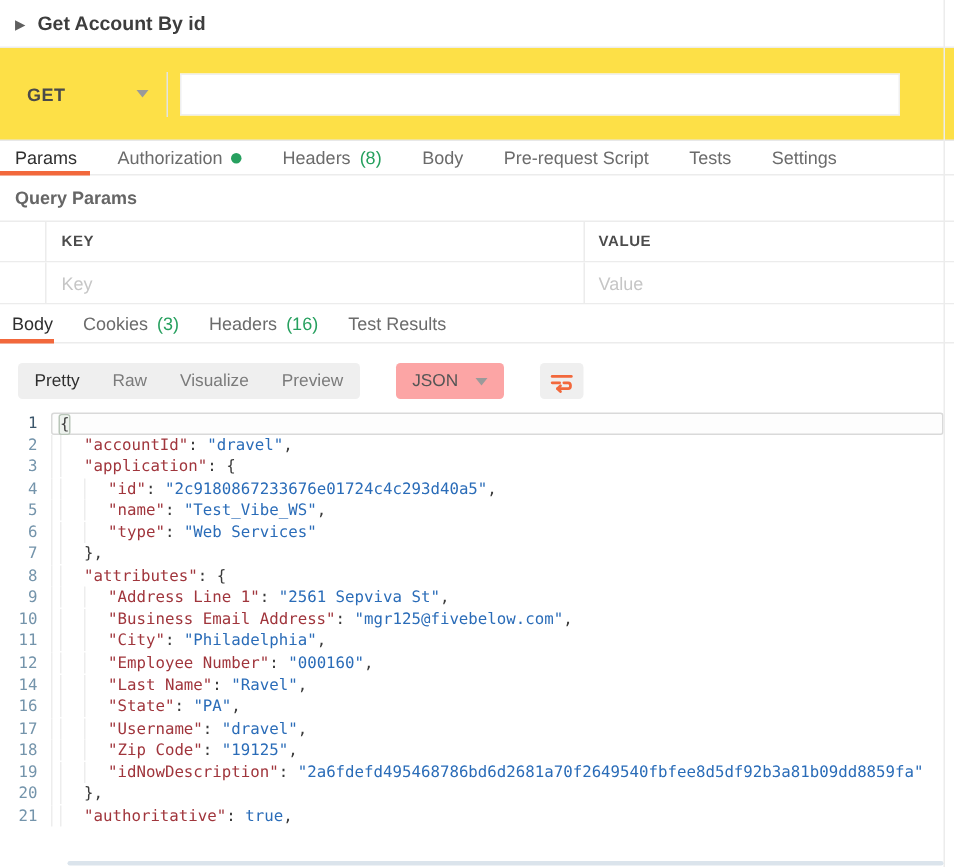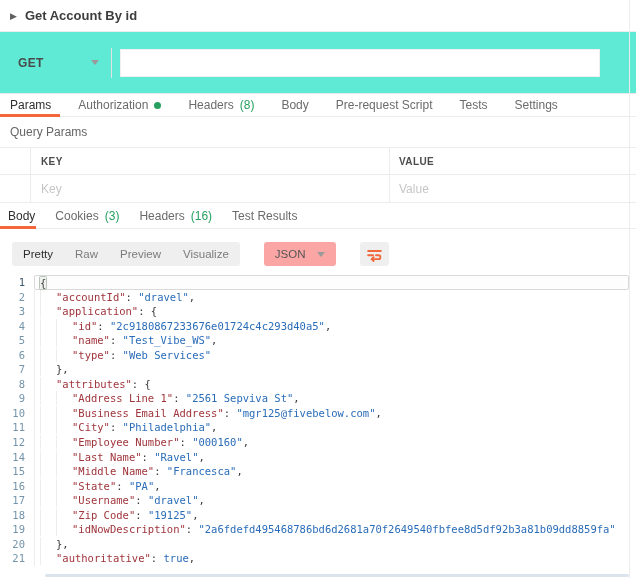--- a/index.html
+++ b/index.html
@@ -8,41 +8,41 @@
     font-family:"Liberation Sans", sans-serif;
     background:#ffffff; color:#3f3f3f;
     position:relative; overflow:hidden;
   }
   
   .titlebar { height:32px; border-bottom:1px solid #ededed; display:flex; align-items:center; padding:0 10px; background:#fff; }
   .disclosure { color:#5f5f5f; font-size:9px; margin-right:8px; }
   .title { font-size:13px; font-weight:600; color:#3d3d3d; }
 
   
-  .urlrow { height:62px; background:#5eead4; border-bottom:1px solid #e8e8e8; display:flex; align-items:center; padding:0 36px 0 10px; }
+  .urlrow { height:62px; background:#fde047; border-bottom:1px solid #e8e8e8; display:flex; align-items:center; padding:0 36px 0 10px; }
   .method-select { width:102px; height:30px; display:flex; align-items:center; justify-content:space-between; padding:0 12px 0 8px; border-right:1px solid #e3e3e3; cursor:pointer; }
   .method-label { font-size:12px; font-weight:600; color:#4a4a4a; letter-spacing:.3px; }
   .caret { width:0; height:0; border-left:4px solid transparent; border-right:4px solid transparent; border-top:5px solid #9a9a9a; }
   .url-input { flex:1; height:28px; margin-left:8px; border:1px solid #efefef; background:#fff; font-size:12px; padding:0 8px; outline:none; font-family:"Liberation Sans",sans-serif; }
 
   
   .tabs-row { position:relative; display:flex; align-items:center; background:#fff; border-bottom:1px solid #ececec; }
   .req-tabs { height:23px; padding-left:10px; gap:27px; }
   .resp-tabs { height:26px; padding-left:8px; gap:20px; }
   .tab { font-size:12px; color:#6b6b6b; display:flex; align-items:center; gap:6px; cursor:pointer; white-space:nowrap; }
   .tab.active { color:#2f2f2f; }
   .badge { color:#27a05f; }
   .dot { width:7px; height:7px; border-radius:50%; background:#27a05f; }
   .indicator { position:absolute; bottom:-1px; left:0; height:3px; background:#f2683c; }
   .req-indicator { width:60px; }
   .resp-indicator { width:36px; }
 
   
   .qp-label-row { height:30px; display:flex; align-items:center; padding-left:10px; background:#fff; }
-  .qp-label { font-size:12px; font-weight:400; color:#666; }
+  .qp-label { font-size:12px; font-weight:700; color:#666; }
   .params-table { border-top:1px solid #ececec; }
   .pt-row { display:flex; border-bottom:1px solid #ececec; background:#fff; }
   .pt-row.header { height:27px; }
   .pt-row.entry { height:28px; }
   .cell-check { width:31px; border-right:1px solid #ececec; flex:0 0 auto; }
   .cell-key { width:359px; border-right:1px solid #ececec; flex:0 0 auto; display:flex; align-items:center; padding-left:10px; }
   .cell-value { flex:1; display:flex; align-items:center; padding-left:9px; }
   .col-header { font-size:10px; font-weight:700; color:#4c4c4c; letter-spacing:.4px; }
   .param-input { border:none; outline:none; background:transparent; font-size:12px; width:95%; color:#3f3f3f; font-family:"Liberation Sans",sans-serif; }
   .param-input::placeholder { color:#c6c6c6; }
@@ -154,22 +154,22 @@
   <div class="tab">
     <span>Test Results</span>
   </div>
   <div class="indicator resp-indicator"></div>
 </div>
 
 <div class="toolbar">
   <div class="seg">
     <div class="seg-item active">Pretty</div>
     <div class="seg-item">Raw</div>
+    <div class="seg-item">Visualize</div>
     <div class="seg-item">Preview</div>
-    <div class="seg-item">Visualize</div>
   </div>
   <div class="format-select">
     <span>JSON</span>
     <span class="caret"></span>
   </div>
   <div class="wrap-btn">
     <svg width="17" height="17" viewBox="0 0 24 24" fill="none" stroke="#f2683c" stroke-width="2.6" stroke-linecap="round" stroke-linejoin="round">
       <path d="M3 7 H21"></path>
       <path d="M3 13 H10"></path>
       <path d="M14 13 H18 C21 13 21 18.5 18 18.5 H8"></path>
@@ -186,21 +186,20 @@
       <div class="code-line"><span class="ln">4</span><span class="lc"><span class="ind"></span><span class="ind"></span><span class="tk-key">"id"</span><span class="tk-punct">: </span><span class="tk-str">"2c9180867233676e01724c4c293d40a5"</span><span class="tk-punct">,</span></span></div>
       <div class="code-line"><span class="ln">5</span><span class="lc"><span class="ind"></span><span class="ind"></span><span class="tk-key">"name"</span><span class="tk-punct">: </span><span class="tk-str">"Test_Vibe_WS"</span><span class="tk-punct">,</span></span></div>
       <div class="code-line"><span class="ln">6</span><span class="lc"><span class="ind"></span><span class="ind"></span><span class="tk-key">"type"</span><span class="tk-punct">: </span><span class="tk-str">"Web Services"</span></span></div>
       <div class="code-line"><span class="ln">7</span><span class="lc"><span class="ind"></span><span class="tk-punct">},</span></span></div>
       <div class="code-line"><span class="ln">8</span><span class="lc"><span class="ind"></span><span class="tk-key">"attributes"</span><span class="tk-punct">: {</span></span></div>
       <div class="code-line"><span class="ln">9</span><span class="lc"><span class="ind"></span><span class="ind"></span><span class="tk-key">"Address Line 1"</span><span class="tk-punct">: </span><span class="tk-str">"2561 Sepviva St"</span><span class="tk-punct">,</span></span></div>
       <div class="code-line"><span class="ln">10</span><span class="lc"><span class="ind"></span><span class="ind"></span><span class="tk-key">"Business Email Address"</span><span class="tk-punct">: </span><span class="tk-str">"mgr125@fivebelow.com"</span><span class="tk-punct">,</span></span></div>
       <div class="code-line"><span class="ln">11</span><span class="lc"><span class="ind"></span><span class="ind"></span><span class="tk-key">"City"</span><span class="tk-punct">: </span><span class="tk-str">"Philadelphia"</span><span class="tk-punct">,</span></span></div>
       <div class="code-line"><span class="ln">12</span><span class="lc"><span class="ind"></span><span class="ind"></span><span class="tk-key">"Employee Number"</span><span class="tk-punct">: </span><span class="tk-str">"000160"</span><span class="tk-punct">,</span></span></div>
       <div class="code-line"><span class="ln">14</span><span class="lc"><span class="ind"></span><span class="ind"></span><span class="tk-key">"Last Name"</span><span class="tk-punct">: </span><span class="tk-str">"Ravel"</span><span class="tk-punct">,</span></span></div>
-      <div class="code-line"><span class="ln">15</span><span class="lc"><span class="ind"></span><span class="ind"></span><span class="tk-key">"Middle Name"</span><span class="tk-punct">: </span><span class="tk-str">"Francesca"</span><span class="tk-punct">,</span></span></div>
       <div class="code-line"><span class="ln">16</span><span class="lc"><span class="ind"></span><span class="ind"></span><span class="tk-key">"State"</span><span class="tk-punct">: </span><span class="tk-str">"PA"</span><span class="tk-punct">,</span></span></div>
       <div class="code-line"><span class="ln">17</span><span class="lc"><span class="ind"></span><span class="ind"></span><span class="tk-key">"Username"</span><span class="tk-punct">: </span><span class="tk-str">"dravel"</span><span class="tk-punct">,</span></span></div>
       <div class="code-line"><span class="ln">18</span><span class="lc"><span class="ind"></span><span class="ind"></span><span class="tk-key">"Zip Code"</span><span class="tk-punct">: </span><span class="tk-str">"19125"</span><span class="tk-punct">,</span></span></div>
       <div class="code-line"><span class="ln">19</span><span class="lc"><span class="ind"></span><span class="ind"></span><span class="tk-key">"idNowDescription"</span><span class="tk-punct">: </span><span class="tk-str">"2a6fdefd495468786bd6d2681a70f2649540fbfee8d5df92b3a81b09dd8859fa"</span></span></div>
       <div class="code-line"><span class="ln">20</span><span class="lc"><span class="ind"></span><span class="tk-punct">},</span></span></div>
       <div class="code-line"><span class="ln">21</span><span class="lc"><span class="ind"></span><span class="tk-key">"authoritative"</span><span class="tk-punct">: </span><span class="tk-atom">true</span><span class="tk-punct">,</span></span></div>
     </div>
 </div>
 
 <div class="right-hairline"></div>

